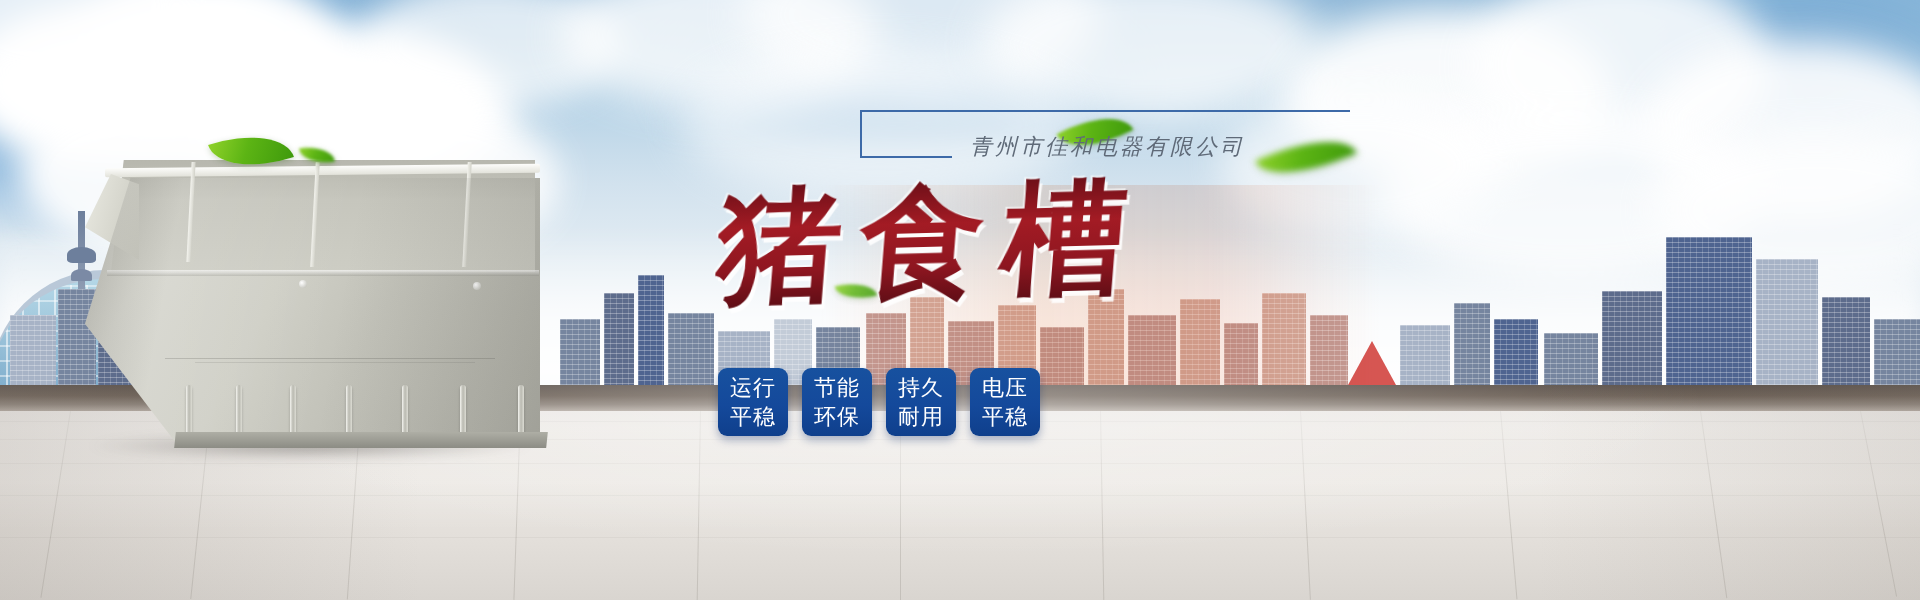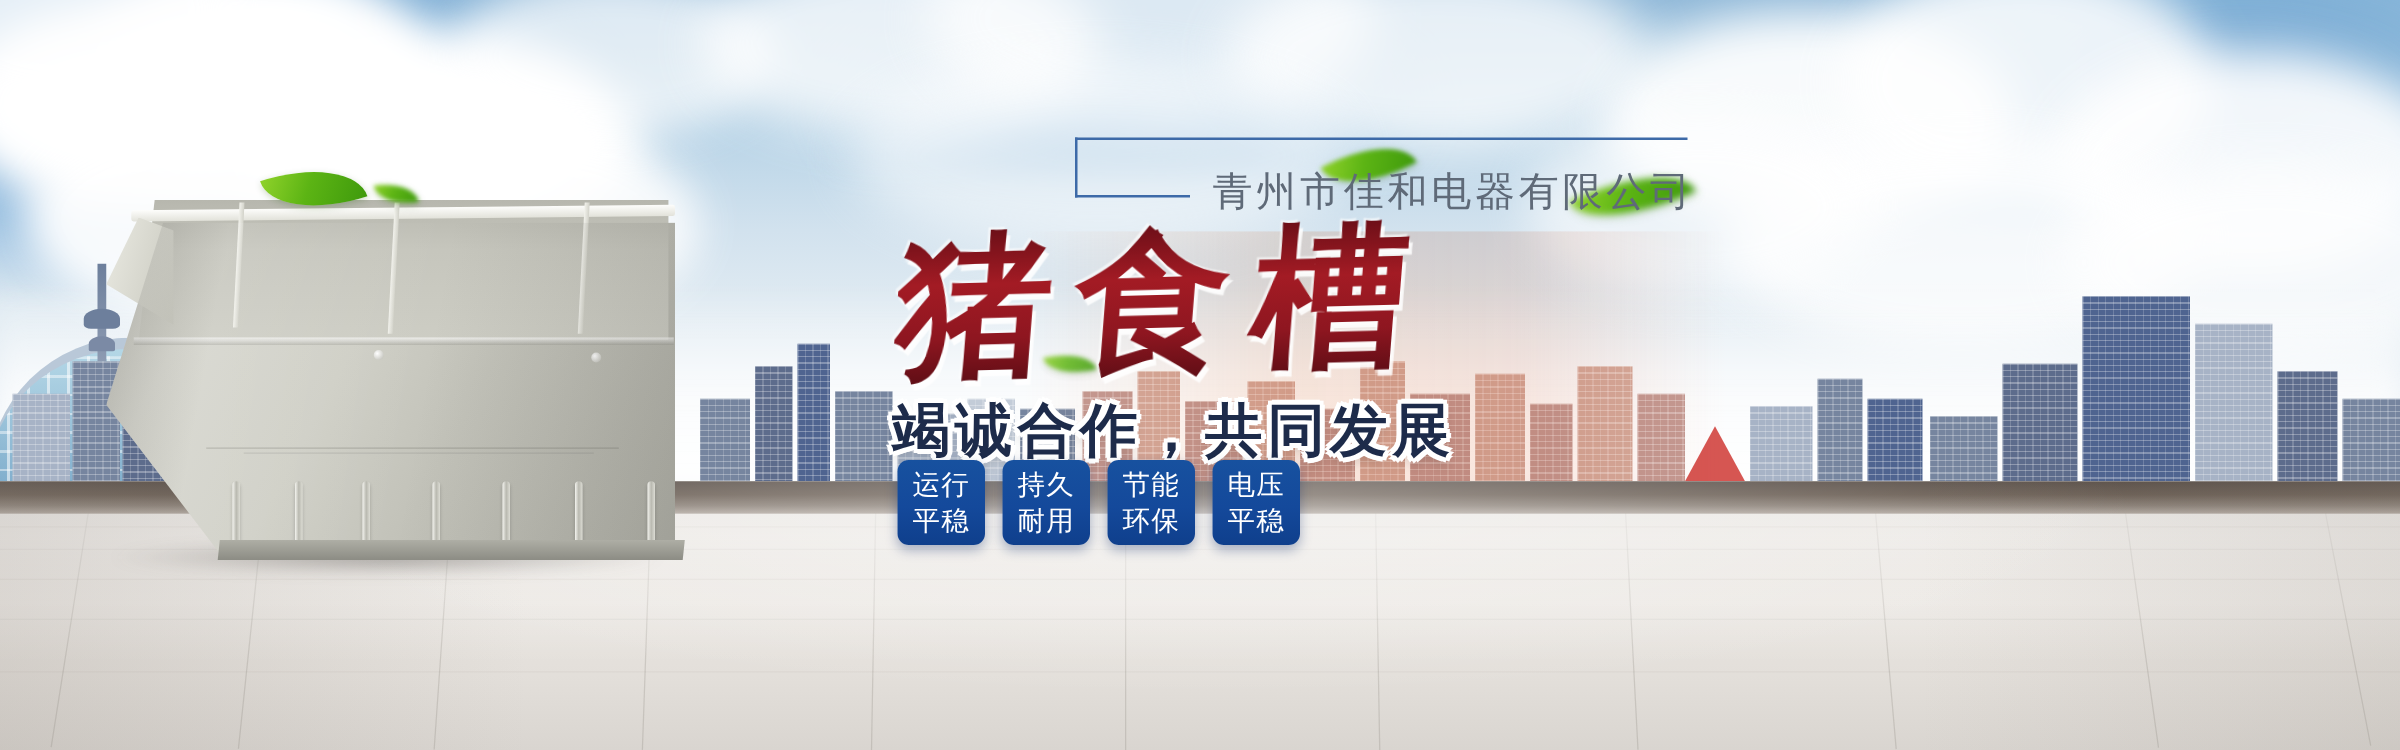--- a/index.html
+++ b/index.html
@@ -236,23 +236,24 @@
     position:absolute; left:160px; top:14px; right:-10px; height:2px; background:#3d6aa8;
   }
   .cn-frame .fr-left {
     position:absolute; left:160px; top:14px; width:2px; height:48px; background:#3d6aa8;
   }
   .cn-frame .fr-bot {
     position:absolute; left:160px; top:60px; width:92px; height:2px; background:#3d6aa8;
   }
   .cn-name {
     position:absolute; left:270px; top:36px;
-    font-size:32px; letter-spacing:3px; color:#5f6a78;
+    font-size:22px; letter-spacing:3px; color:#5f6a78;
     font-family:"Liberation Sans","DejaVu Sans",sans-serif;
     white-space:nowrap;
+    font-style:italic;
   }
 
   .hero {
     position:relative; margin-top:22px; height:126px;
   }
   .hero-title {
     position:absolute; left:18px; top:0;
     font-size:124px; line-height:124px;
     font-family:"DejaVu Serif","Liberation Serif",serif;
     font-weight:700;
@@ -477,35 +478,34 @@
       <div class="fr-left"></div>
       <div class="fr-bot"></div>
       <div class="cn-name">青州市佳和电器有限公司</div>
     </div>
 
     <div class="hero">
       <div class="hero-under">猪食槽</div>
       <div class="hero-title">猪食槽</div>
     </div>
 
-    <div class="sub">竭诚合作，共同发展</div>
   </div>
 
   <div class="badges">
     <div class="badge">
       <span>运行</span>
       <span>平稳</span>
     </div>
     <div class="badge">
+      <span>节能</span>
+      <span>环保</span>
+    </div>
+    <div class="badge">
       <span>持久</span>
       <span>耐用</span>
-    </div>
-    <div class="badge">
-      <span>节能</span>
-      <span>环保</span>
     </div>
     <div class="badge">
       <span>电压</span>
       <span>平稳</span>
     </div>
   </div>
 
 </div>
 
 </body></html>

